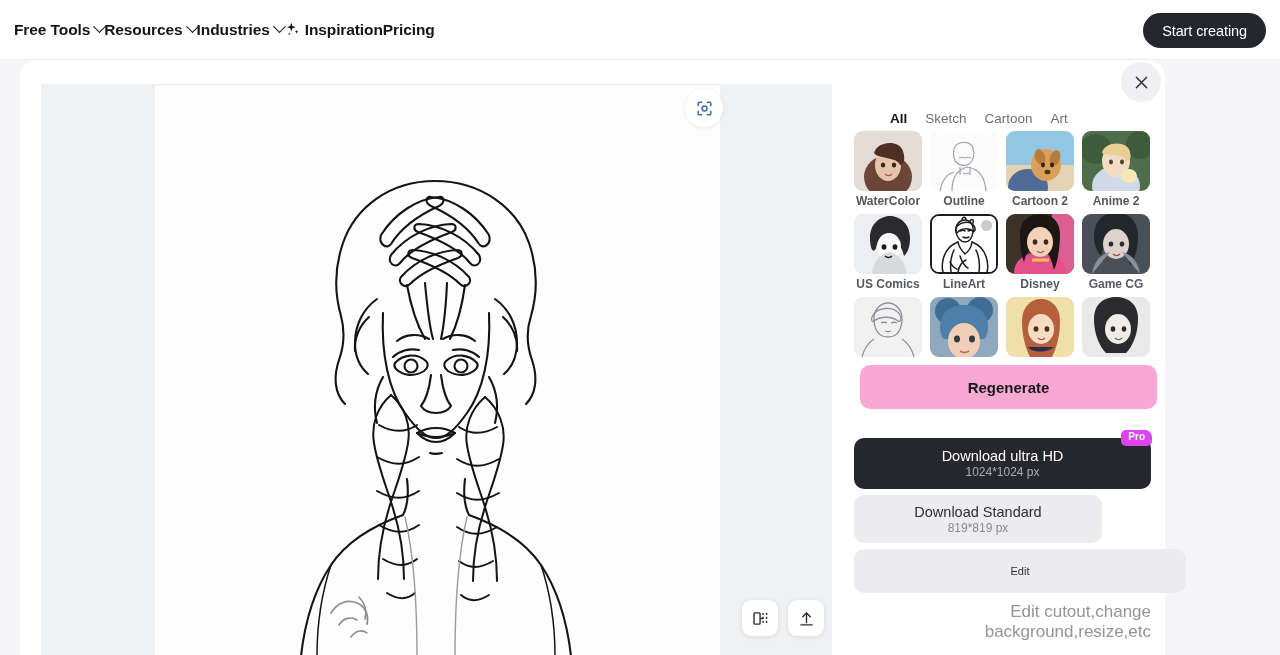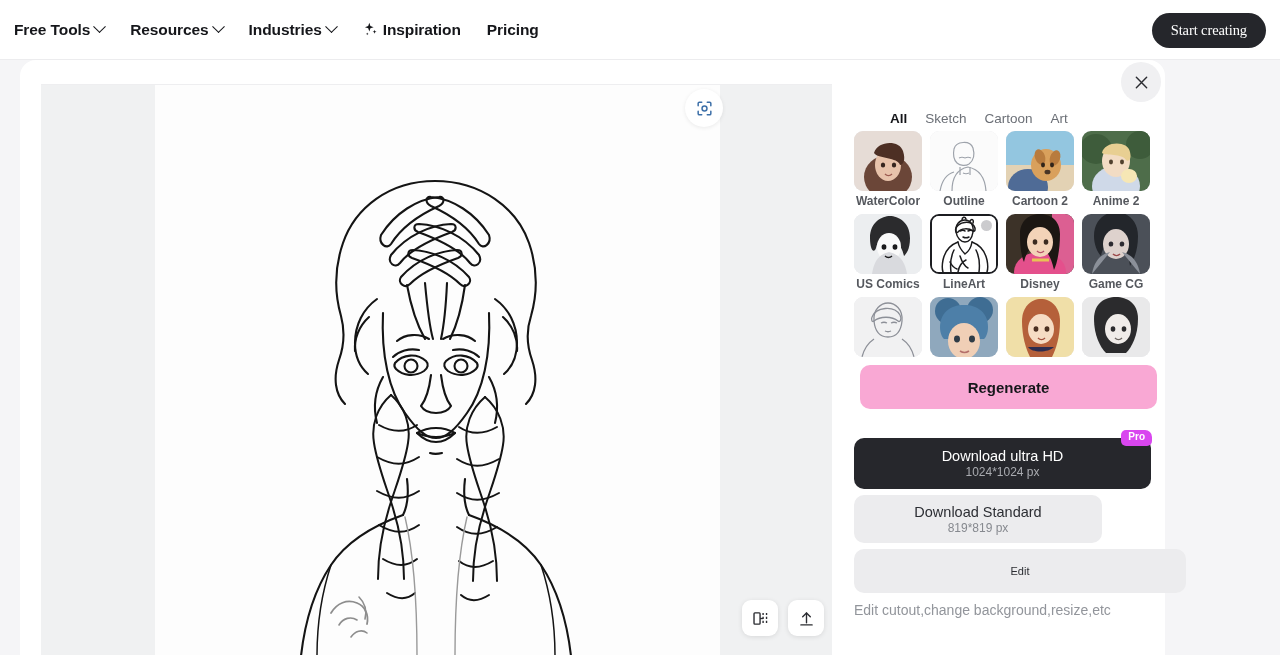--- a/index.html
+++ b/index.html
@@ -22,21 +22,20 @@
     background: #ffffff;
     border-bottom: 1px solid #ececee;
     display: flex;
     align-items: center;
     z-index: 40;
   }
   .nav-links {
     display: flex;
     align-items: center;
     margin-left: 14px;
-    gap: 26px;
   }
   .nav-item {
     display: flex;
     align-items: center;
     gap: 5px;
     font-size: 15.5px;
     font-weight: bold;
     color: #15161a;
     cursor: pointer;
     white-space: nowrap;
@@ -56,21 +55,21 @@
     position: absolute;
     right: 14px;
     top: 13px;
     height: 35px;
     padding: 0 19px;
     background: #25262b;
     color: #ffffff;
     border: none;
     border-radius: 18px;
     font-size: 14.5px;
-    font-family: Liberation Serif, serif;
+    font-family: Liberation Sans, sans-serif;
     cursor: pointer;
     letter-spacing: -0.1px;
   }
 
   
   .modal {
     position: absolute;
     left: 20px;
     top: 60px;
     width: 1145px;
@@ -303,22 +302,22 @@
     cursor: pointer;
     font-size: 11px;
     color: #2c2e33;
     font-family: "Liberation Sans", sans-serif;
   }
   .edit-hint {
     position: absolute;
     left: 14px;
     top: 518px;
     width: 297px;
-    text-align: left;
-    font-size: 14px;
+    text-align: right;
+    font-size: 17px;
     color: #92959b;
   }
 </style>
 </head>
 <body>
 
 <div class="topbar">
   <nav class="nav-links">
 
     <div class="nav-item">

